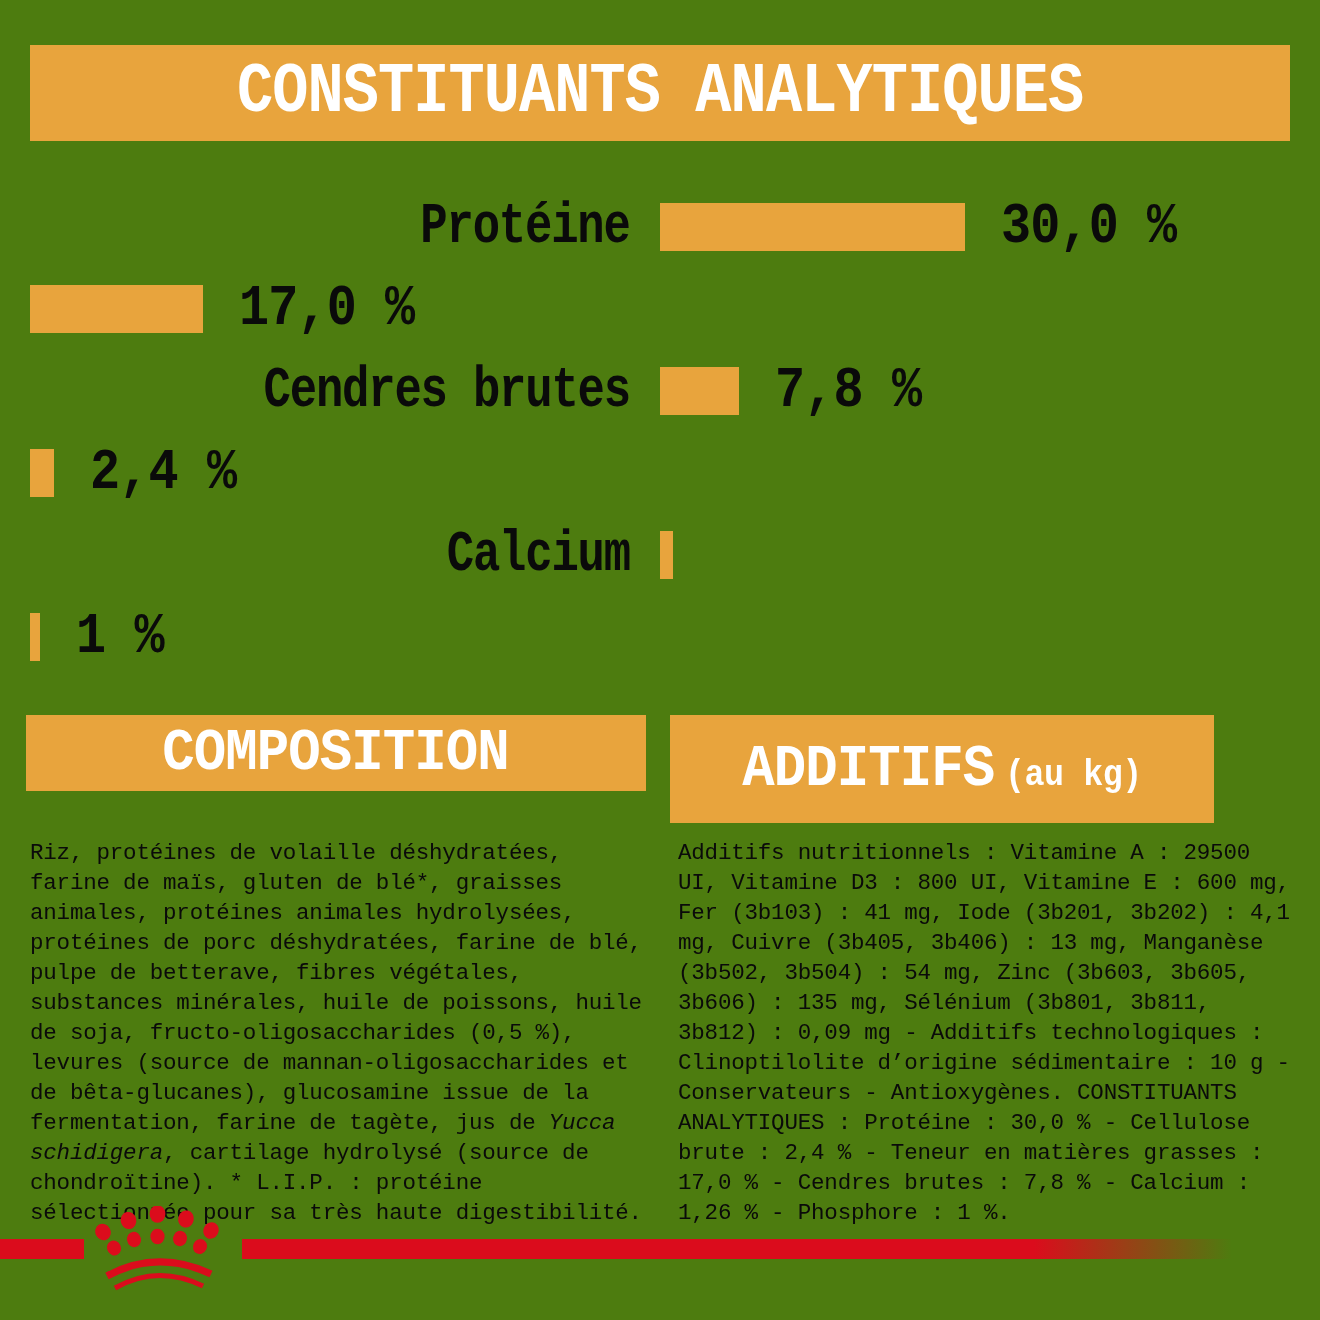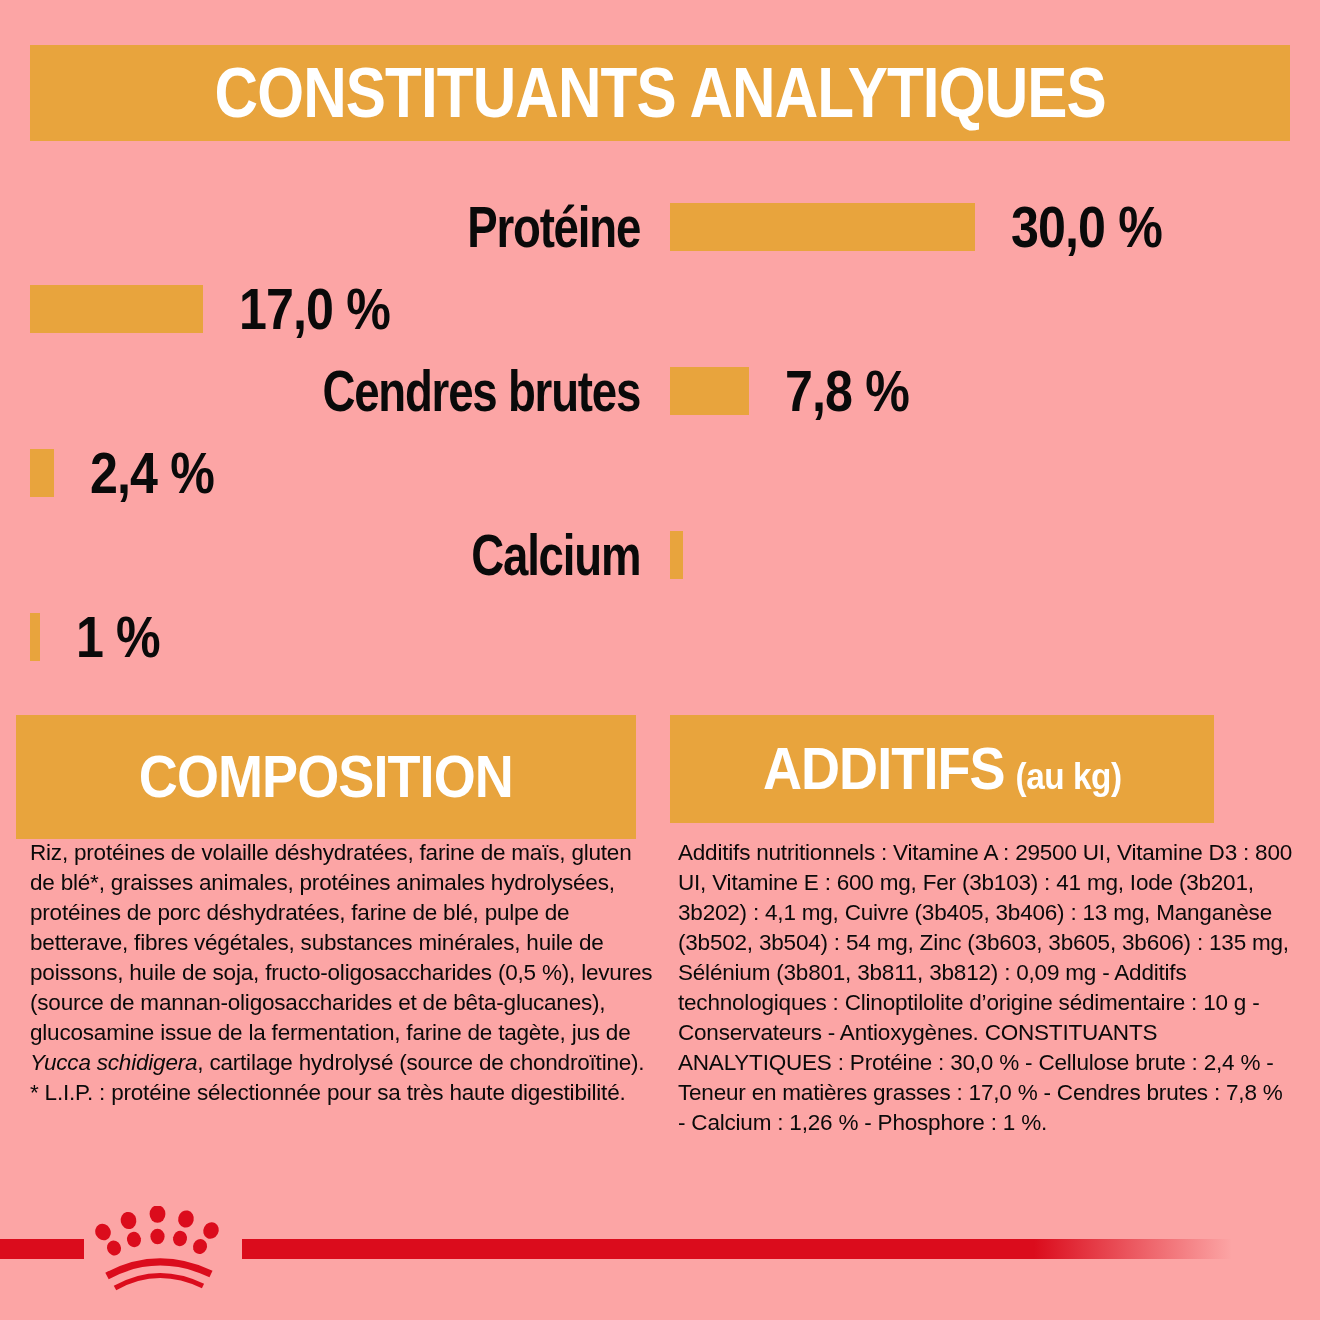--- a/index.html
+++ b/index.html
@@ -1,36 +1,36 @@
 <!DOCTYPE html>
 <html><head>
 <meta charset="utf-8">
 <style>
   html,body{margin:0;padding:0;background:#ffffff;}
   .page{
-    position:relative;width:1320px;height:1320px;background:#fca5a5;overflow:hidden;
-    font-family:Liberation Sans, sans-serif;color:#0a0a0a;
+    position:relative;width:1320px;height:1320px;background:#4d7c0f;overflow:hidden;
+    font-family:Liberation Mono, monospace;color:#0a0a0a;
   }
   .banner{position:absolute;background:#E8A43D;display:flex;align-items:center;justify-content:center;}
   .banner-top{left:30px;top:45px;width:1260px;height:96px;}
-  .banner-comp{left:16px;top:715px;width:620px;height:124px;}
+  .banner-comp{left:26px;top:715px;width:620px;height:76px;}
   .banner-add{left:670px;top:715px;width:544px;height:108px;}
   .banner-text{
     color:#ffffff;font-weight:700;white-space:nowrap;line-height:1;
     display:inline-block;transform:scaleX(.86);transform-origin:50% 50%;letter-spacing:-1px;
   }
   .banner-top .banner-text{font-size:70px;}
   .banner-comp .banner-text{font-size:60px;transform:scaleX(.9);}
   .banner-add .banner-group{display:flex;align-items:baseline;transform:scaleX(.9);transform-origin:50% 50%;}
   .banner-add .banner-text-main{color:#fff;font-weight:700;font-size:60px;line-height:1;letter-spacing:-1px;white-space:nowrap;}
   .banner-add .banner-text-suffix{color:#fff;font-weight:700;font-size:37px;line-height:1;margin-left:12px;letter-spacing:-.5px;white-space:nowrap;}
 
   .chart{position:absolute;left:0;top:186px;width:1320px;}
   .chart-row{display:flex;align-items:center;height:82px;}
-  .chart-label{flex:0 0 630px;display:flex;justify-content:flex-end;align-items:center;overflow:visible;padding-left:10px;}
+  .chart-label{flex:0 0 630px;display:flex;justify-content:flex-end;align-items:center;overflow:visible;}
   .chart-label span{
     font-size:57px;font-weight:700;line-height:1;white-space:nowrap;letter-spacing:-1.5px;
     display:inline-block;transform:scaleX(.8);transform-origin:100% 50%;
   }
   .chart-bar{margin-left:30px;height:48px;background:#E8A43D;flex:0 0 auto;}
   .chart-value{margin-left:36px;display:flex;align-items:center;}
   .chart-value span{
     font-size:57px;font-weight:700;line-height:1;white-space:nowrap;letter-spacing:-1px;
     display:inline-block;transform:scaleX(.88);transform-origin:0% 50%;
   }

